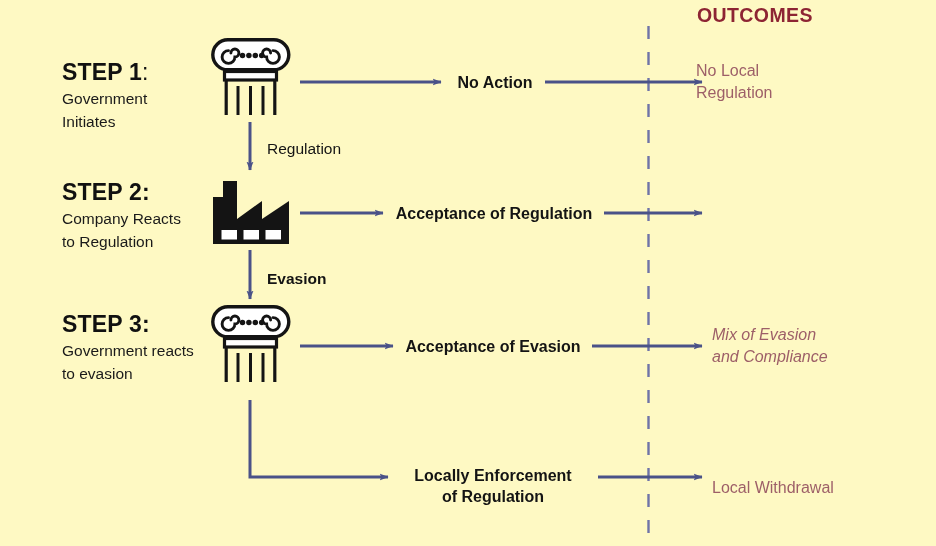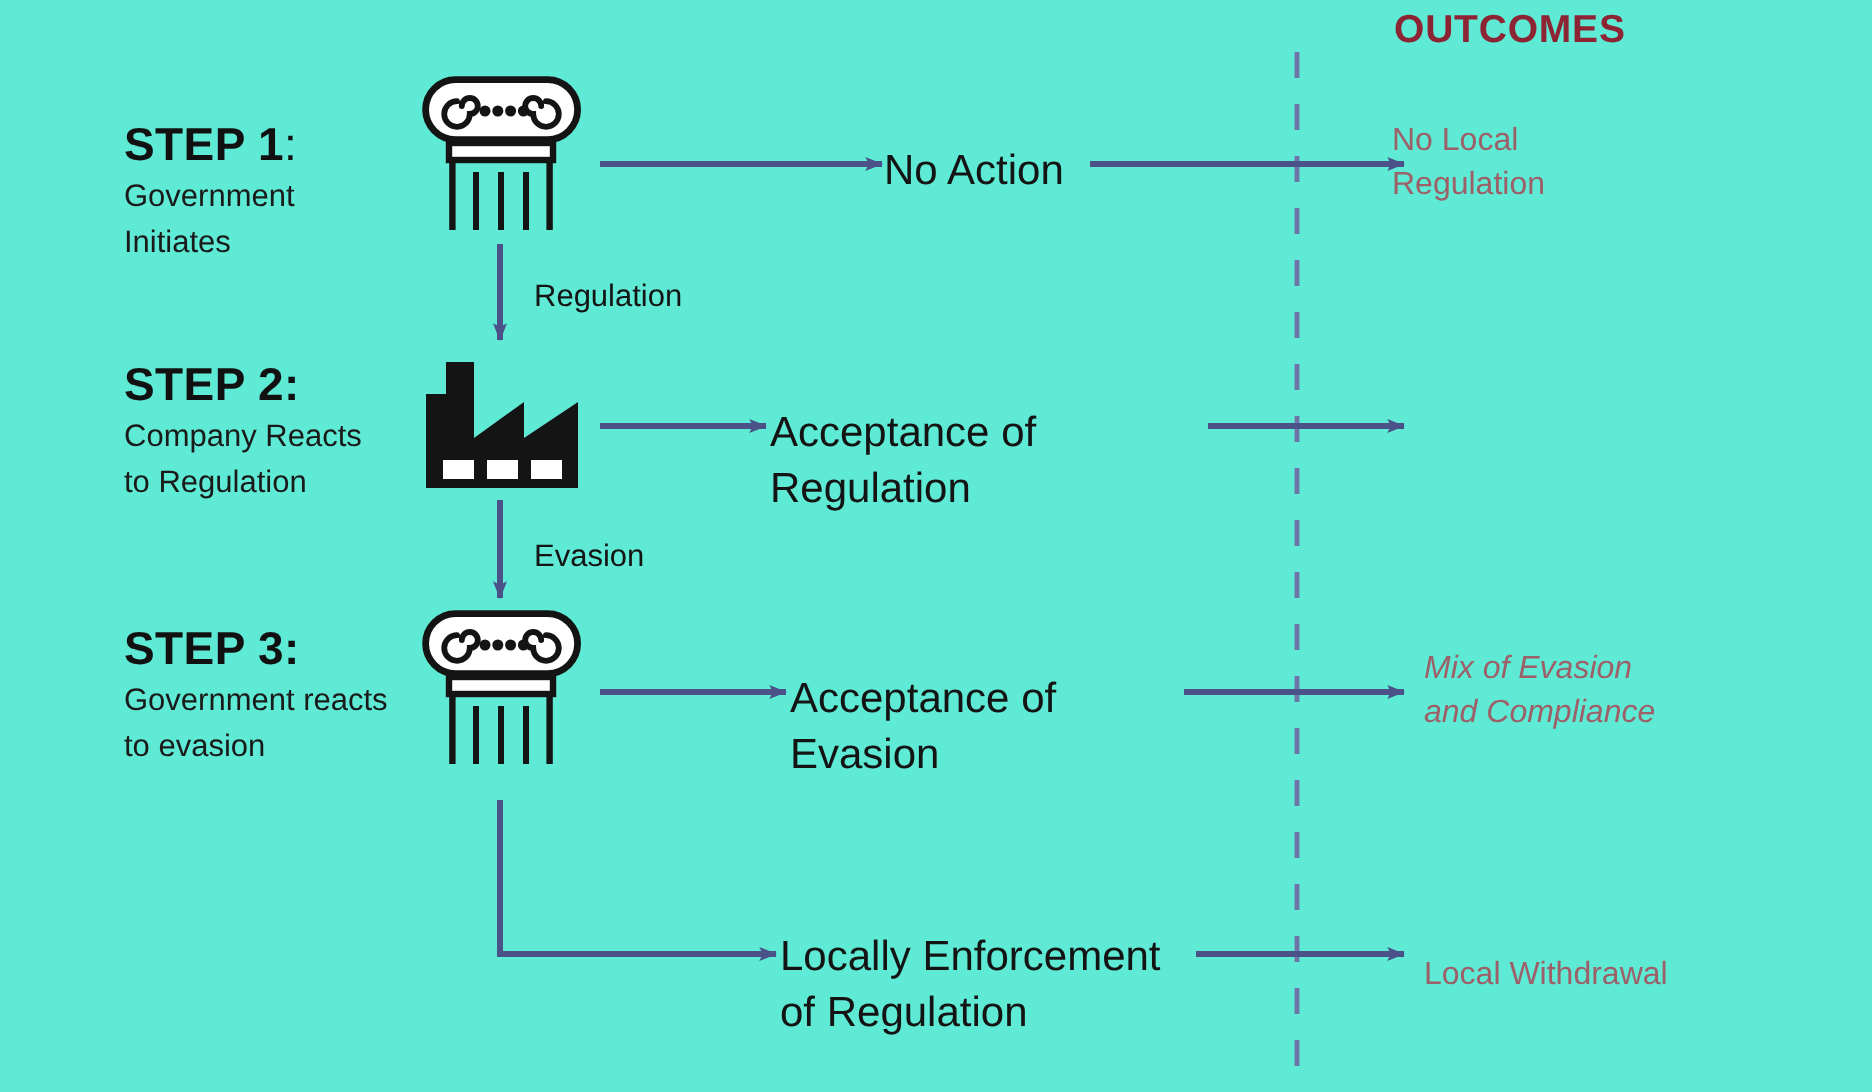--- a/index.html
+++ b/index.html
@@ -9,21 +9,21 @@
     background: #ffffff;
   }
   body {
     font-family: "Liberation Sans", sans-serif;
     -webkit-font-smoothing: antialiased;
   }
   #diagram-root {
     position: relative;
     width: 936px;
     height: 546px;
-    background: #5eead4;
+    background: #fef9c3;
     overflow: hidden;
   }
   #diagram-svg {
     position: absolute;
     top: 0;
     left: 0;
     width: 936px;
     height: 546px;
   }
   .txt {
@@ -61,25 +61,26 @@
     font-weight: normal;
     color: #1a1a1a;
     line-height: 1.46;
     margin-top: 2px;
     white-space: pre-line;
   }
 
   
   .action-label {
     position: absolute;
-    font-size: 21px;
+    font-size: 16px;
     color: #141414;
-    text-align: left;
+    text-align: center;
     line-height: 1.32;
     white-space: pre-line;
+    font-weight: bold;
   }
 
   
   .edge-label {
     position: absolute;
     font-size: 15.5px;
     color: #141414;
   }
 
   
@@ -193,21 +194,21 @@
 
   <div class="outcome-label" style="left:696px; top:60px; width:190px;">No Local
 Regulation</div>
 
   <div class="step-block" style="top:179px; width:180px;">
     <div class="step-head"><span>STEP 2:</span><span class="step-colon"></span></div>
     <div class="step-sub">Company Reacts
 to Regulation</div>
   </div>
 
-  <div class="edge-label" style="left:267px; top:270px;">Evasion</div>
+  <div class="edge-label" style="left:267px; top:270px;font-weight:bold;">Evasion</div>
 
   <div class="action-label" style="left:385px; top:203px; width:218px;">Acceptance of Regulation</div>
 
 
   <div class="step-block" style="top:311px; width:185px;">
     <div class="step-head"><span>STEP 3:</span><span class="step-colon"></span></div>
     <div class="step-sub">Government reacts
 to evasion</div>
   </div>
 

